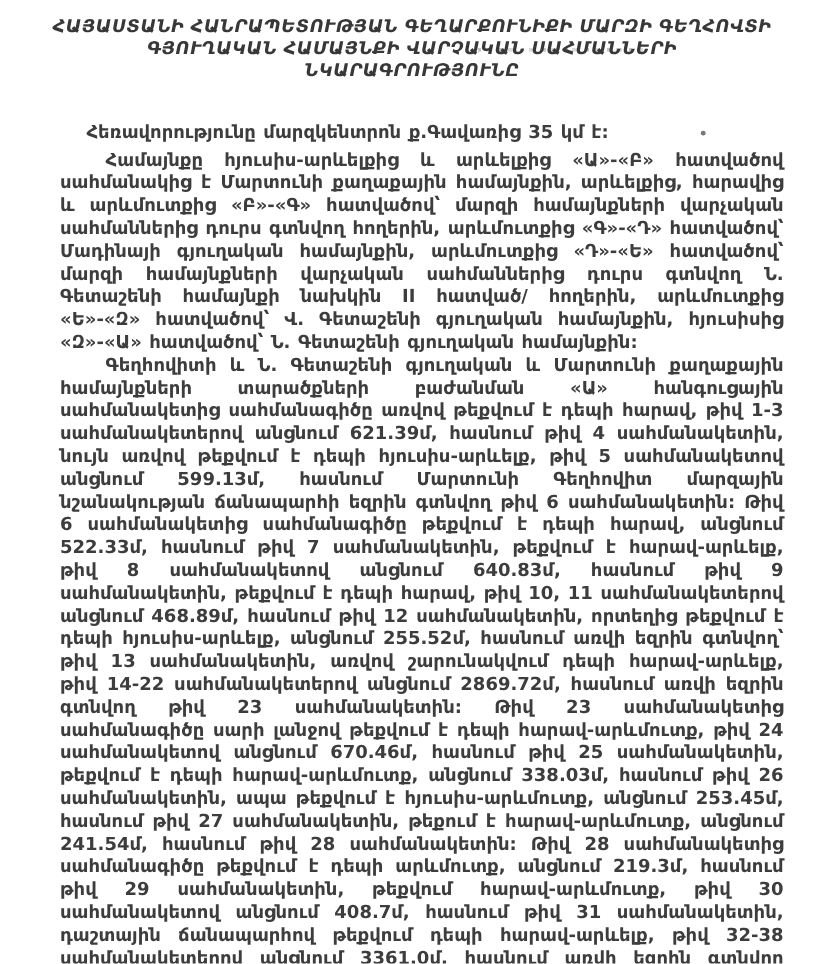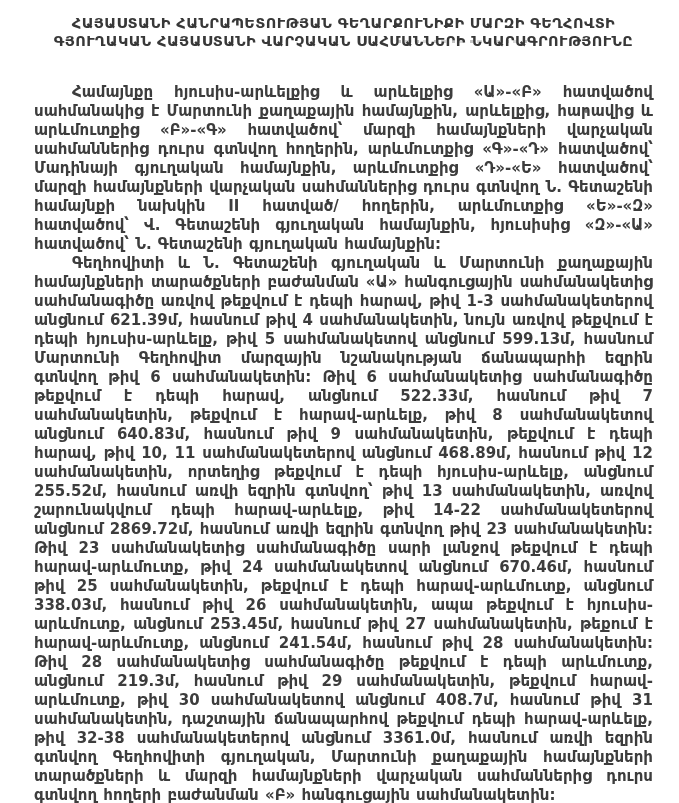--- a/index.html
+++ b/index.html
@@ -25,20 +25,21 @@
     filter: blur(0.25px);
   }
   .doc-title {
     text-align: center;
     font-size: 14.5px;
     line-height: 18px;
     letter-spacing: 0.4px;
     color: #383838;
     margin: 0 0 0 0;
     position: relative;
+    font-style: italic;
   }
   .scan-smudge {
     position: absolute;
     left: 398px;
     top: 40px;
     width: 138px;
     height: 3px;
     background: repeating-linear-gradient(90deg,
       rgba(60,60,60,0.55) 0 3px, rgba(60,60,60,0) 3px 7px,
       rgba(60,60,60,0.35) 7px 12px, rgba(60,60,60,0) 12px 18px);
@@ -64,46 +65,48 @@
     margin: 0 0 8px 0;
     text-indent: 38px;
     text-align: justify;
     word-spacing: 1px;
   }
   .para.tight {
     margin-bottom: 4px;
   }
   .para.no-gap {
     margin-bottom: 0;
+    margin-left: 16px;
   }
   .section-heading {
     font-size: 15px;
     font-weight: bold;
     text-align: center;
     letter-spacing: 0.6px;
     color: #383838;
     margin: 49px 0 30px 0;
   }
 </style>
 </head>
 <body>
 
 <div class="page">
 
   <header class="doc-title">
     <div>ՀԱՅԱՍՏԱՆԻ ՀԱՆՐԱՊԵՏՈՒԹՅԱՆ ԳԵՂԱՐՔՈՒՆԻՔԻ ՄԱՐԶԻ ԳԵՂՀՈՎՏԻ</div>
-    <div>ԳՅՈՒՂԱԿԱՆ ՀԱՅԱՍՏԱՆԻ ՎԱՐՉԱԿԱՆ ՍԱՀՄԱՆՆԵՐԻ ՆԿԱՐԱԳՐՈՒԹՅՈՒՆԸ</div>
+    <div>ԳՅՈՒՂԱԿԱՆ ՀԱՄԱՅՆՔԻ ՎԱՐՉԱԿԱՆ ՍԱՀՄԱՆՆԵՐԻ ՆԿԱՐԱԳՐՈՒԹՅՈՒՆԸ</div>
   </header>
 
   <div class="scan-smudge"></div>
   <div class="scan-dot"></div>
 
   <div class="body-text">
 
 
+    <p class="para tight">Հեռավորությունը մարզկենտրոն ք.Գավառից 35 կմ է:</p>
 
     <p class="para no-gap">Համայնքը հյուսիս-արևելքից և արևելքից «Ա»-«Բ» հատվածով սահմանակից է Մարտունի քաղաքային համայնքին, արևելքից, հարավից և արևմուտքից «Բ»-«Գ» հատվածով՝ մարզի համայնքների վարչական սահմաններից դուրս գտնվող հողերին, արևմուտքից «Գ»-«Դ» հատվածով՝ Մադինայի գյուղական համայնքին, արևմուտքից «Դ»-«Ե» հատվածով՝ մարզի համայնքների վարչական սահմաններից դուրս գտնվող Ն. Գետաշենի համայնքի նախկին II հատված/ հողերին, արևմուտքից «Ե»-«Զ» հատվածով՝ Վ. Գետաշենի գյուղական համայնքին,  հյուսիսից «Զ»-«Ա» հատվածով՝ Ն. Գետաշենի գյուղական համայնքին:</p>
 
 
     <p class="para no-gap">Գեղհովիտի և Ն. Գետաշենի գյուղական և Մարտունի քաղաքային համայնքների տարածքների բաժանման «Ա» հանգուցային սահմանակետից սահմանագիծը առվով թեքվում է դեպի հարավ, թիվ 1-3 սահմանակետերով անցնում 621.39մ, հասնում թիվ 4 սահմանակետին, նույն առվով թեքվում է դեպի հյուսիս-արևելք, թիվ 5 սահմանակետով անցնում 599.13մ, հասնում Մարտունի Գեղհովիտ մարզային նշանակության ճանապարհի եզրին գտնվող թիվ 6 սահմանակետին: Թիվ 6 սահմանակետից սահմանագիծը թեքվում է դեպի հարավ, անցնում 522.33մ, հասնում թիվ 7 սահմանակետին, թեքվում է հարավ-արևելք, թիվ 8 սահմանակետով անցնում 640.83մ, հասնում թիվ 9 սահմանակետին, թեքվում է դեպի հարավ, թիվ 10, 11 սահմանակետերով անցնում 468.89մ, հասնում թիվ 12 սահմանակետին, որտեղից թեքվում է դեպի հյուսիս-արևելք, անցնում 255.52մ, հասնում առվի եզրին գտնվող՝ թիվ 13 սահմանակետին, առվով շարունակվում դեպի հարավ-արևելք, թիվ 14-22 սահմանակետերով անցնում 2869.72մ, հասնում առվի եզրին գտնվող թիվ 23 սահմանակետին: Թիվ 23 սահմանակետից սահմանագիծը սարի լանջով թեքվում է դեպի հարավ-արևմուտք, թիվ 24 սահմանակետով անցնում 670.46մ, հասնում թիվ 25 սահմանակետին, թեքվում է դեպի հարավ-արևմուտք, անցնում 338.03մ, հասնում թիվ 26 սահմանակետին, ապա թեքվում է հյուսիս-արևմուտք, անցնում 253.45մ, հասնում թիվ 27 սահմանակետին, թեքում է հարավ-արևմուտք, անցնում 241.54մ, հասնում թիվ 28 սահմանակետին: Թիվ 28 սահմանակետից սահմանագիծը թեքվում է դեպի արևմուտք, անցնում 219.3մ, հասնում թիվ 29 սահմանակետին, թեքվում հարավ-արևմուտք, թիվ 30 սահմանակետով անցնում 408.7մ, հասնում թիվ 31 սահմանակետին, դաշտային ճանապարհով թեքվում դեպի հարավ-արևելք, թիվ 32-38 սահմանակետերով անցնում 3361.0մ, հասնում առվի եզրին գտնվող Գեղհովիտի գյուղական, Մարտունի քաղաքային համայնքների տարածքների և մարզի համայնքների վարչական սահմաններից դուրս գտնվող հողերի բաժանման «Բ» հանգուցային սահմանակետին:</p>
 
   </div>
 
 </div>
 

